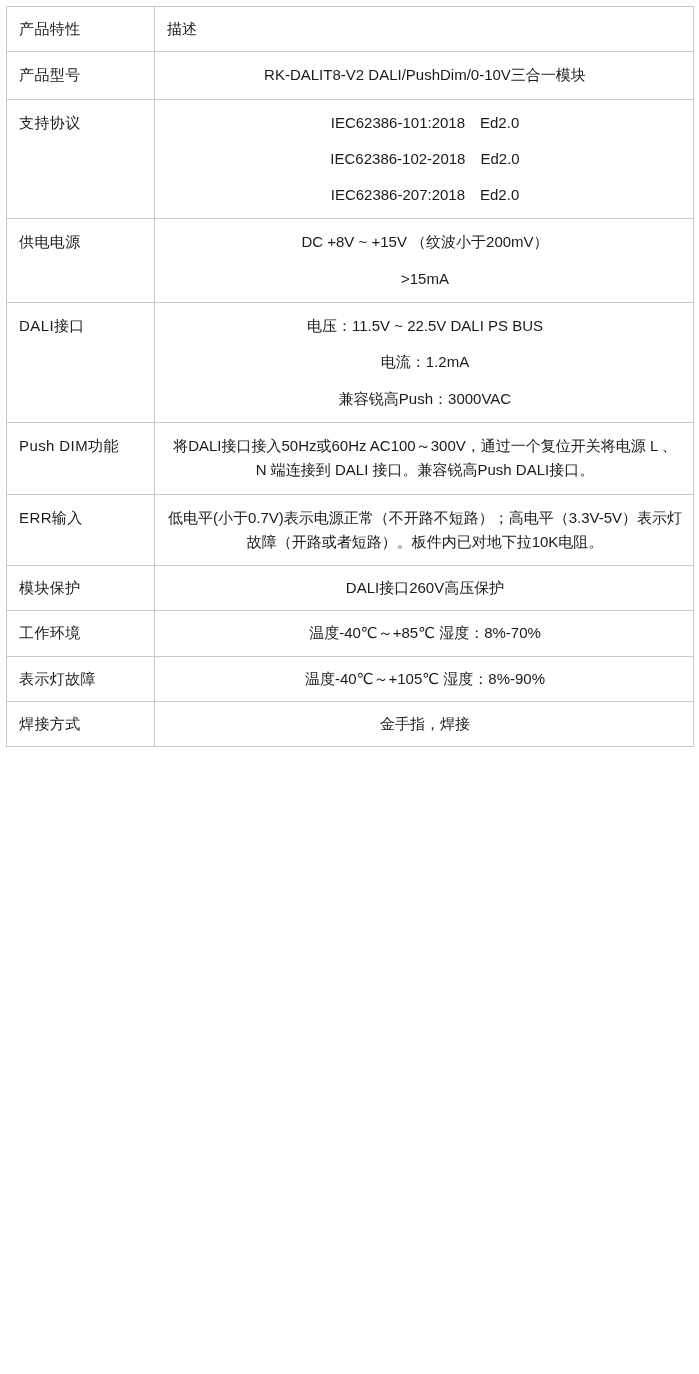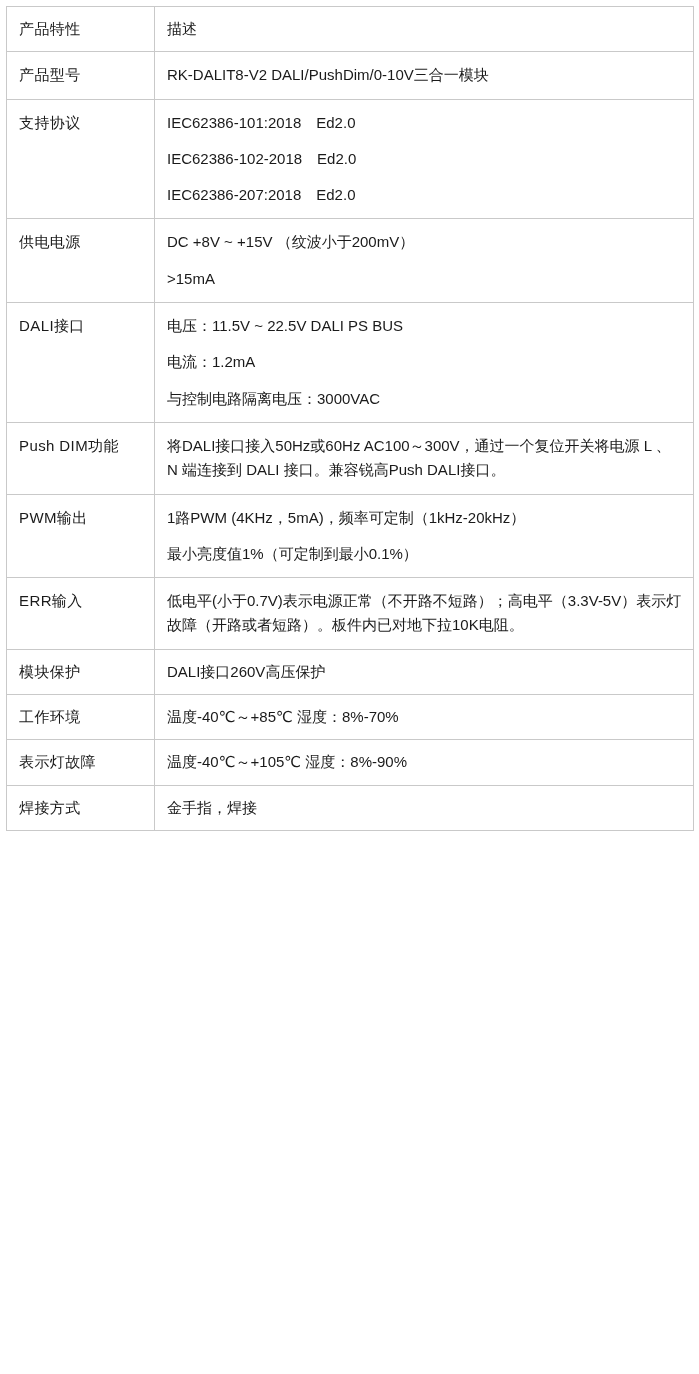--- a/index.html
+++ b/index.html
@@ -41,20 +41,21 @@
     margin: 0 0 12px 0;
   }
   table.spec-table td.desc p:last-child {
     margin-bottom: 0;
   }
   table.spec-table tr.header td {
     font-weight: normal;
   }
   .pline {
     margin: 0 0 12px 0;
+    text-align: center;
   }
   .pline:last-child { margin-bottom: 0; }
   
   tr.tight td { padding-top: 10px; padding-bottom: 10px; }
 </style>
 </head>
 <body>
 
 <div class="spec-table-wrap">
   <table class="spec-table">
@@ -86,34 +87,27 @@
           <td class="desc">
             <p class="pline">DC +8V ~ +15V （纹波小于200mV）</p>
             <p class="pline">&gt;15mA</p>
           </td>
         </tr>
         <tr>
           <td class="feature">DALI接口</td>
           <td class="desc">
             <p class="pline">电压：11.5V ~ 22.5V DALI PS BUS</p>
             <p class="pline">电流：1.2mA</p>
-            <p class="pline">与控制电路隔离电压：3000VAC</p>
+            <p class="pline">兼容锐高Push：3000VAC</p>
           </td>
         </tr>
         <tr>
           <td class="feature">Push DIM功能</td>
           <td class="desc">
             <p class="pline">将DALI接口接入50Hz或60Hz AC100～300V，通过一个复位开关将电源 L 、 N 端连接到 DALI 接口。兼容锐高Push DALI接口。</p>
-          </td>
-        </tr>
-        <tr>
-          <td class="feature">PWM输出</td>
-          <td class="desc">
-            <p class="pline">1路PWM (4KHz，5mA)，频率可定制（1kHz-20kHz）</p>
-            <p class="pline">最小亮度值1%（可定制到最小0.1%）</p>
           </td>
         </tr>
         <tr>
           <td class="feature">ERR输入</td>
           <td class="desc">
             <p class="pline">低电平(小于0.7V)表示电源正常（不开路不短路）；高电平（3.3V-5V）表示灯故障（开路或者短路）。板件内已对地下拉10K电阻。</p>
           </td>
         </tr>
         <tr class="tight">
           <td class="feature">模块保护</td>

